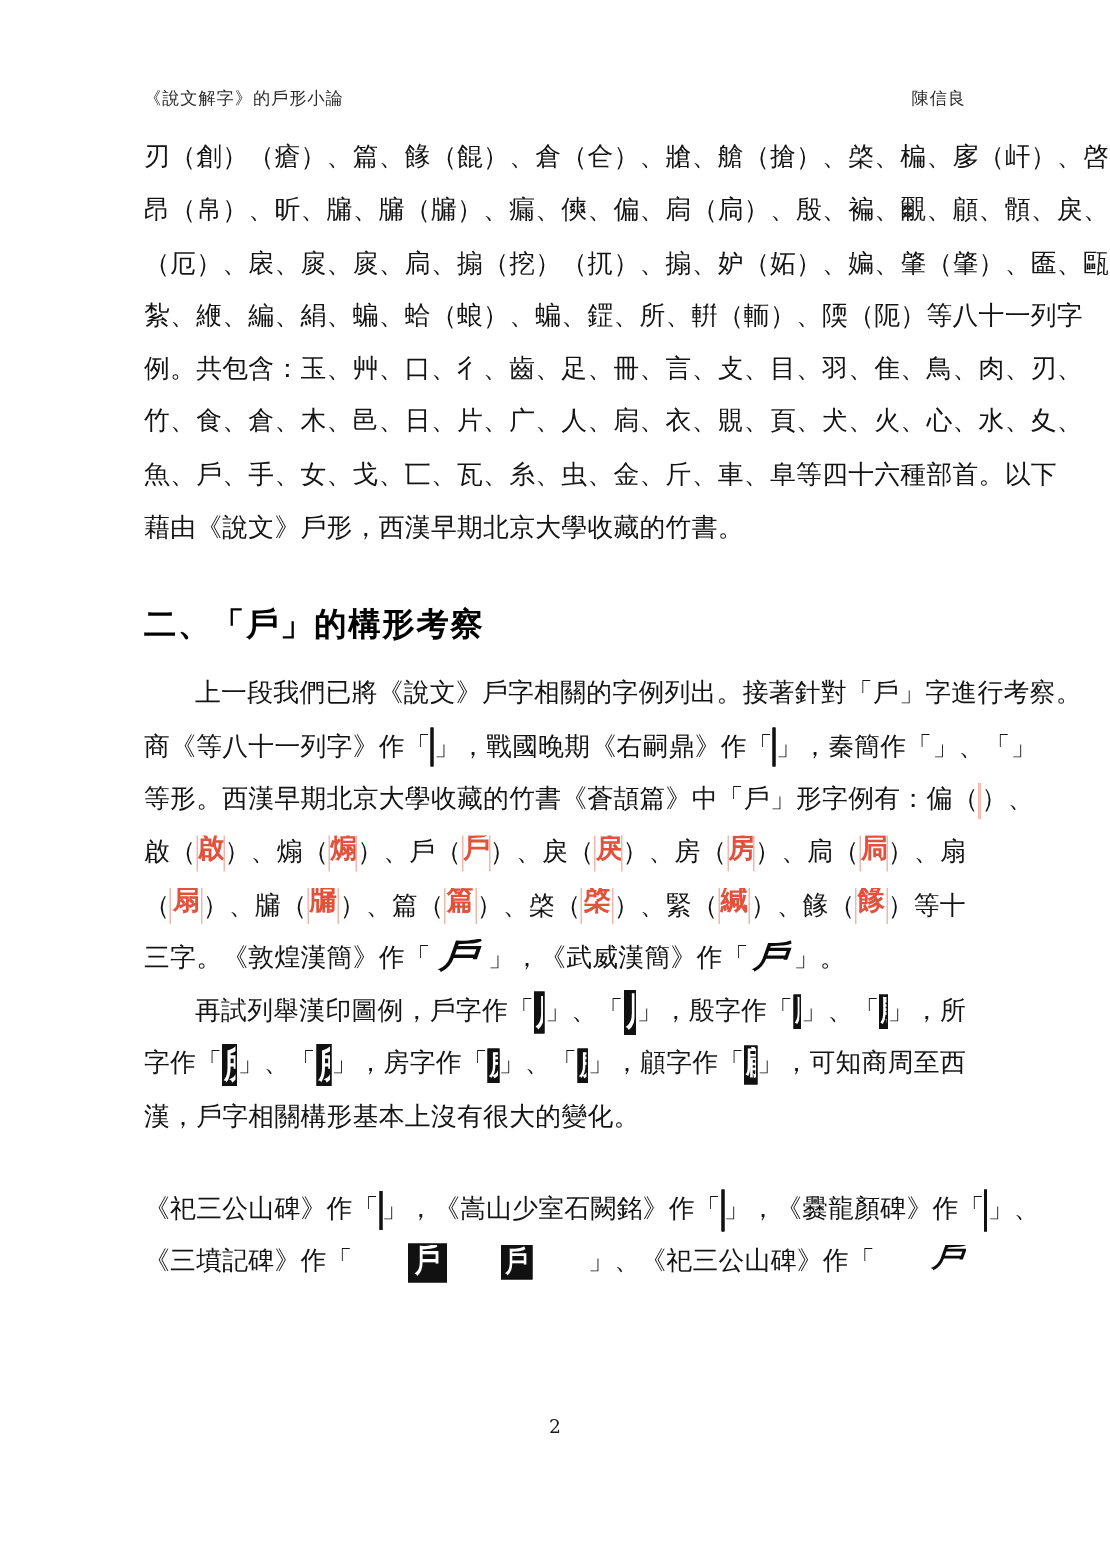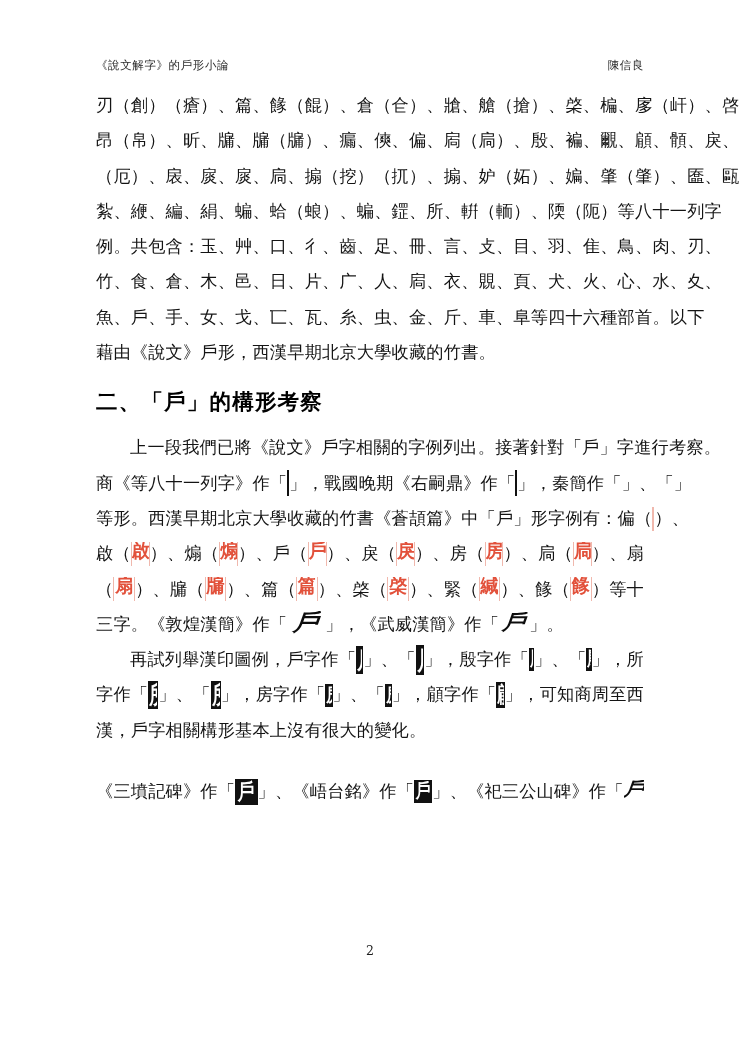--- a/index.html
+++ b/index.html
@@ -67,21 +67,21 @@
   .line.last .seg { letter-spacing: 0.2px; }
 
   .indent2 { padding-left: 34px; }
 
   
   .sec-heading {
     font-size: 21.5px;
     font-weight: bold;
     letter-spacing: 1.2px;
     color: #000;
-    margin-top: 16px;
+    margin-top: 31px;
     margin-bottom: 12px;
     line-height: 32px;
     font-family: "DejaVu Sans", "Liberation Sans", sans-serif;
   }
 
   
   .glyph {
     display: inline-block;
     vertical-align: -4px;
     position: relative;
@@ -340,27 +340,41 @@
       <div class="line last">
         <span class="seg">漢，戶字相關構形基本上沒有很大的變化。</span>
       </div>
     </div>
 
     <div class="gap"></div>
 
     <div class="para">
 
 
+      <div class="line">
+        <span class="seg">《祀三公山碑》作「</span>
+        <span class="glyph seal sz-m">
+            <span class="g">戶</span>
+          </span>
+        <span class="seg">」，《嵩山少室石闕銘》作「</span>
+        <span class="glyph seal sz-l">
+            <span class="g">戶</span>
+          </span>
+        <span class="seg">」，《爨龍顏碑》作「</span>
+        <span class="glyph seal sz-l">
+            <span class="g">戶</span>
+          </span>
+        <span class="seg">」、</span>
+      </div>
 
       <div class="line">
         <span class="seg">《三墳記碑》作「</span>
         <span class="glyph seal sz-m">
             <span class="g">戶</span>
           </span>
-        <span class="seg">」、《峿台銘》作「</span>
         <span class="glyph seal sz-s">
             <span class="g">戶</span>
           </span>
         <span class="seg">」、《祀三公山碑》作「</span>
         <span class="glyph ink sz-m">
             <span class="g">戶</span>
           </span>
       </div>
     </div>
 

